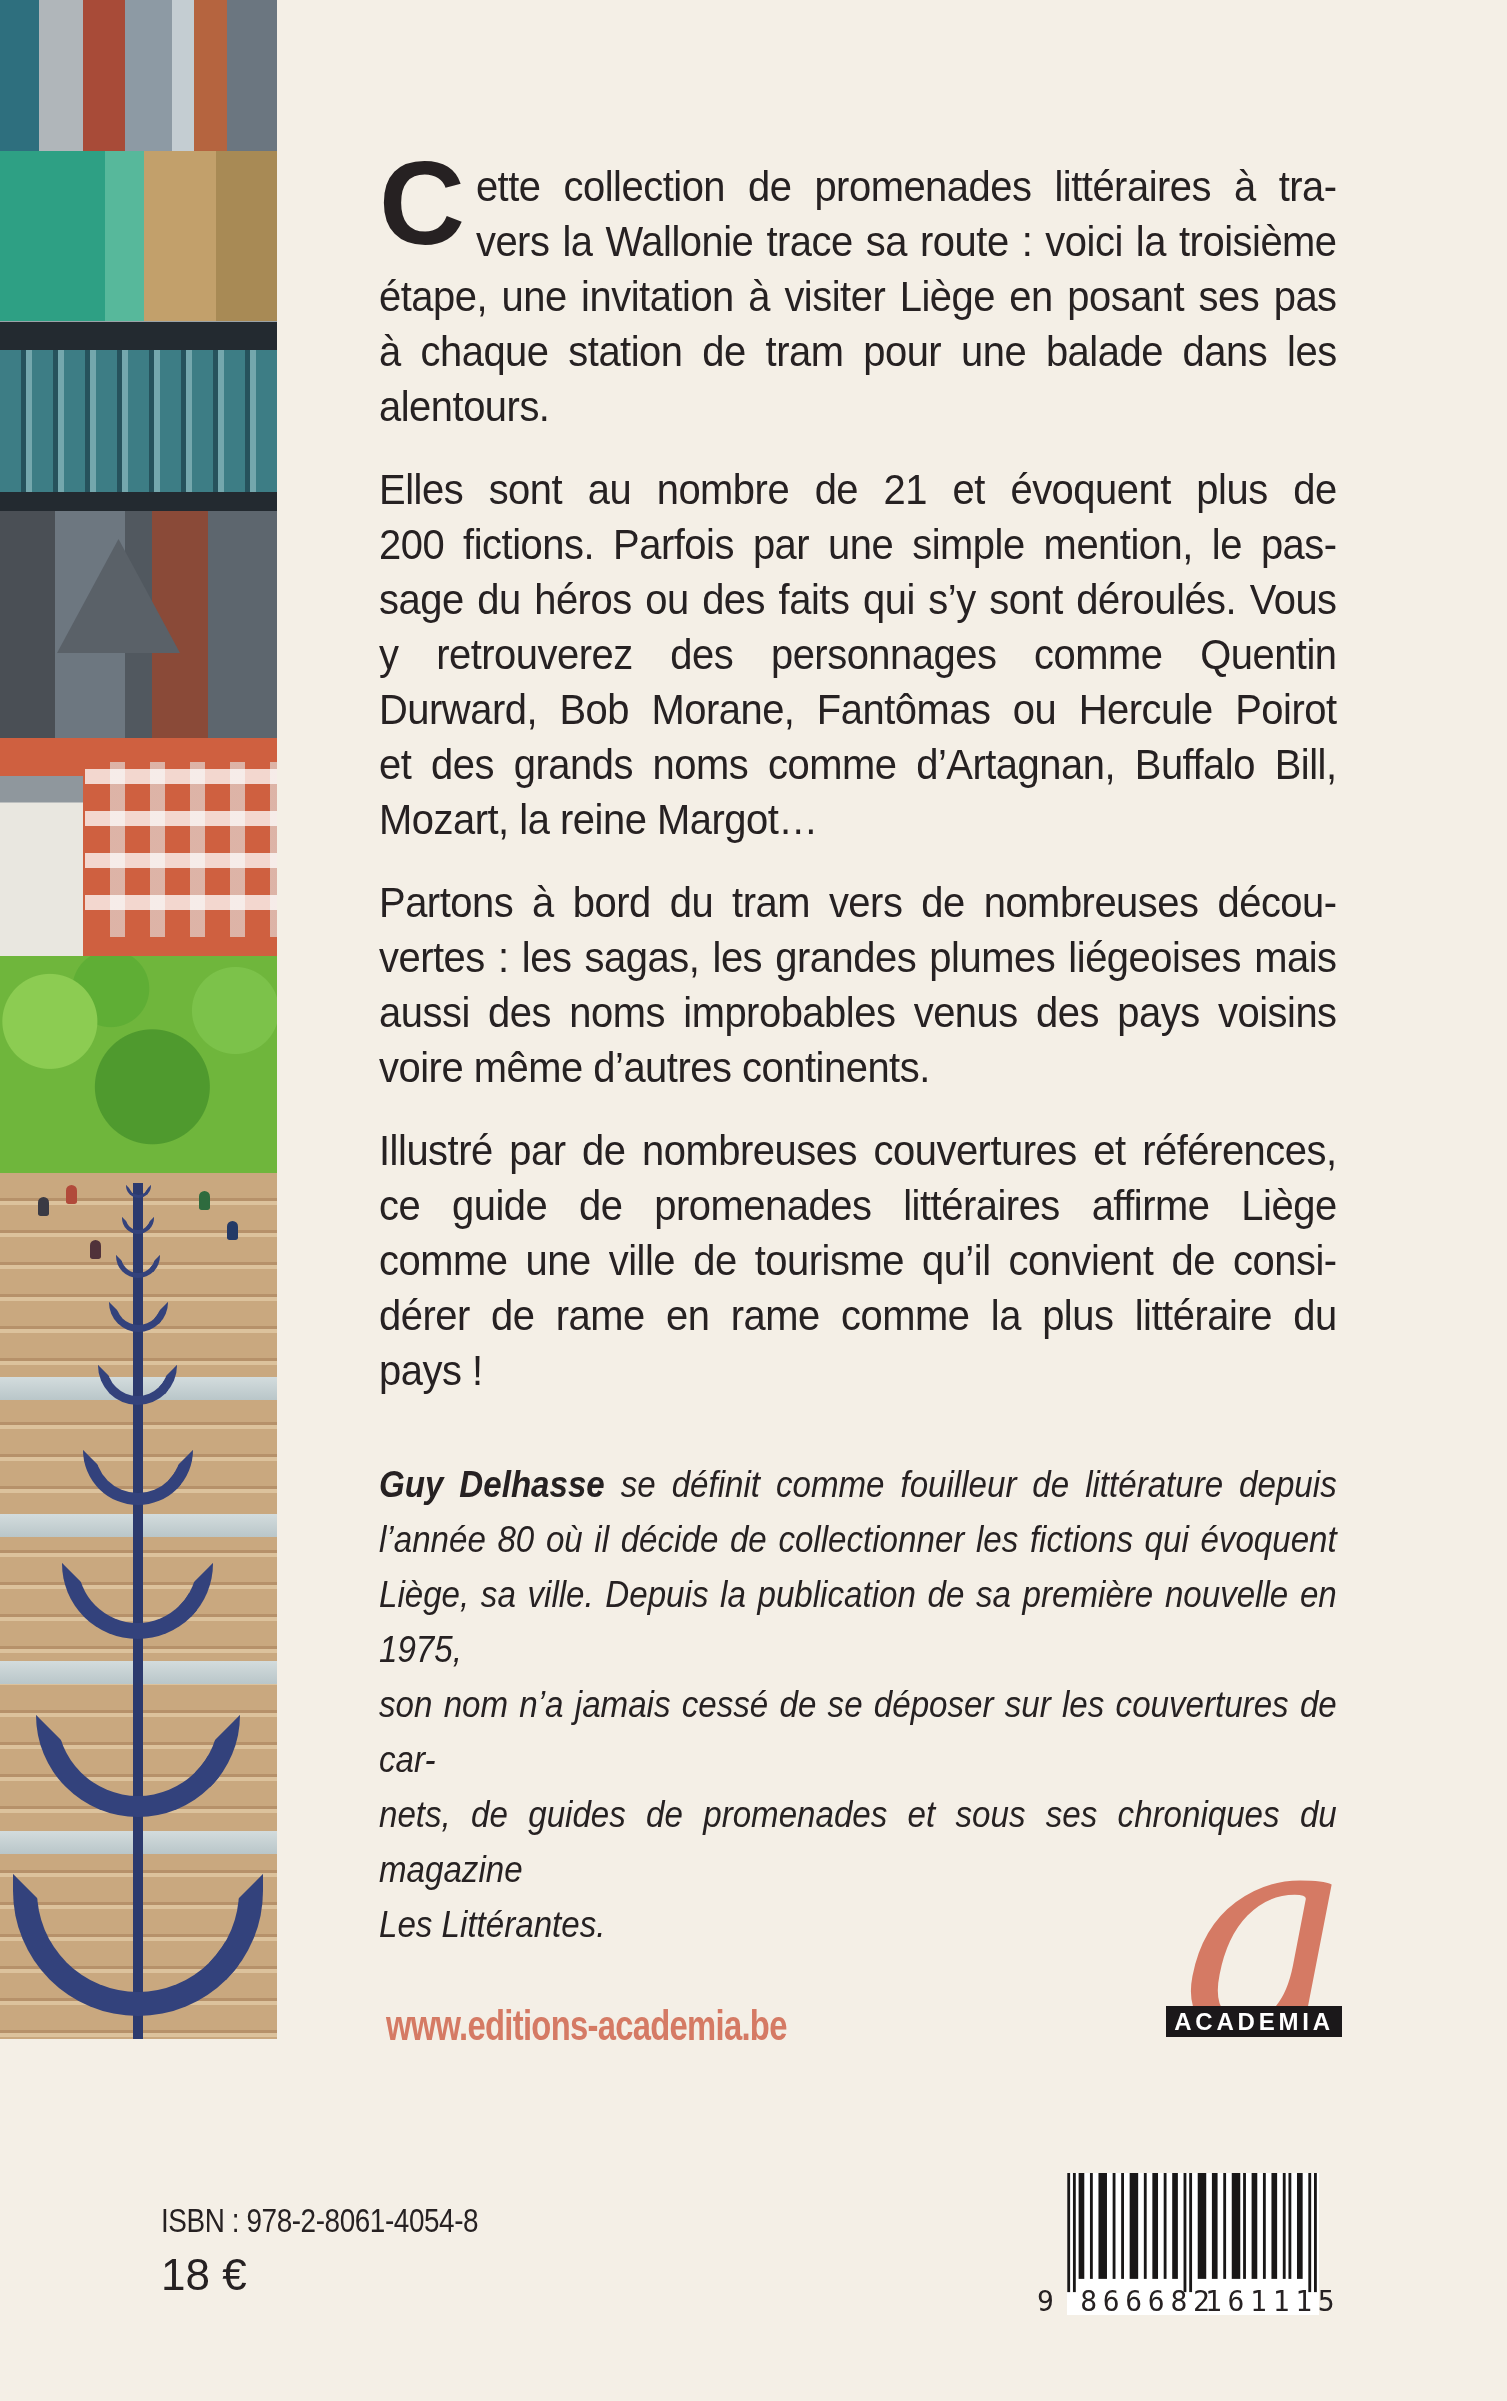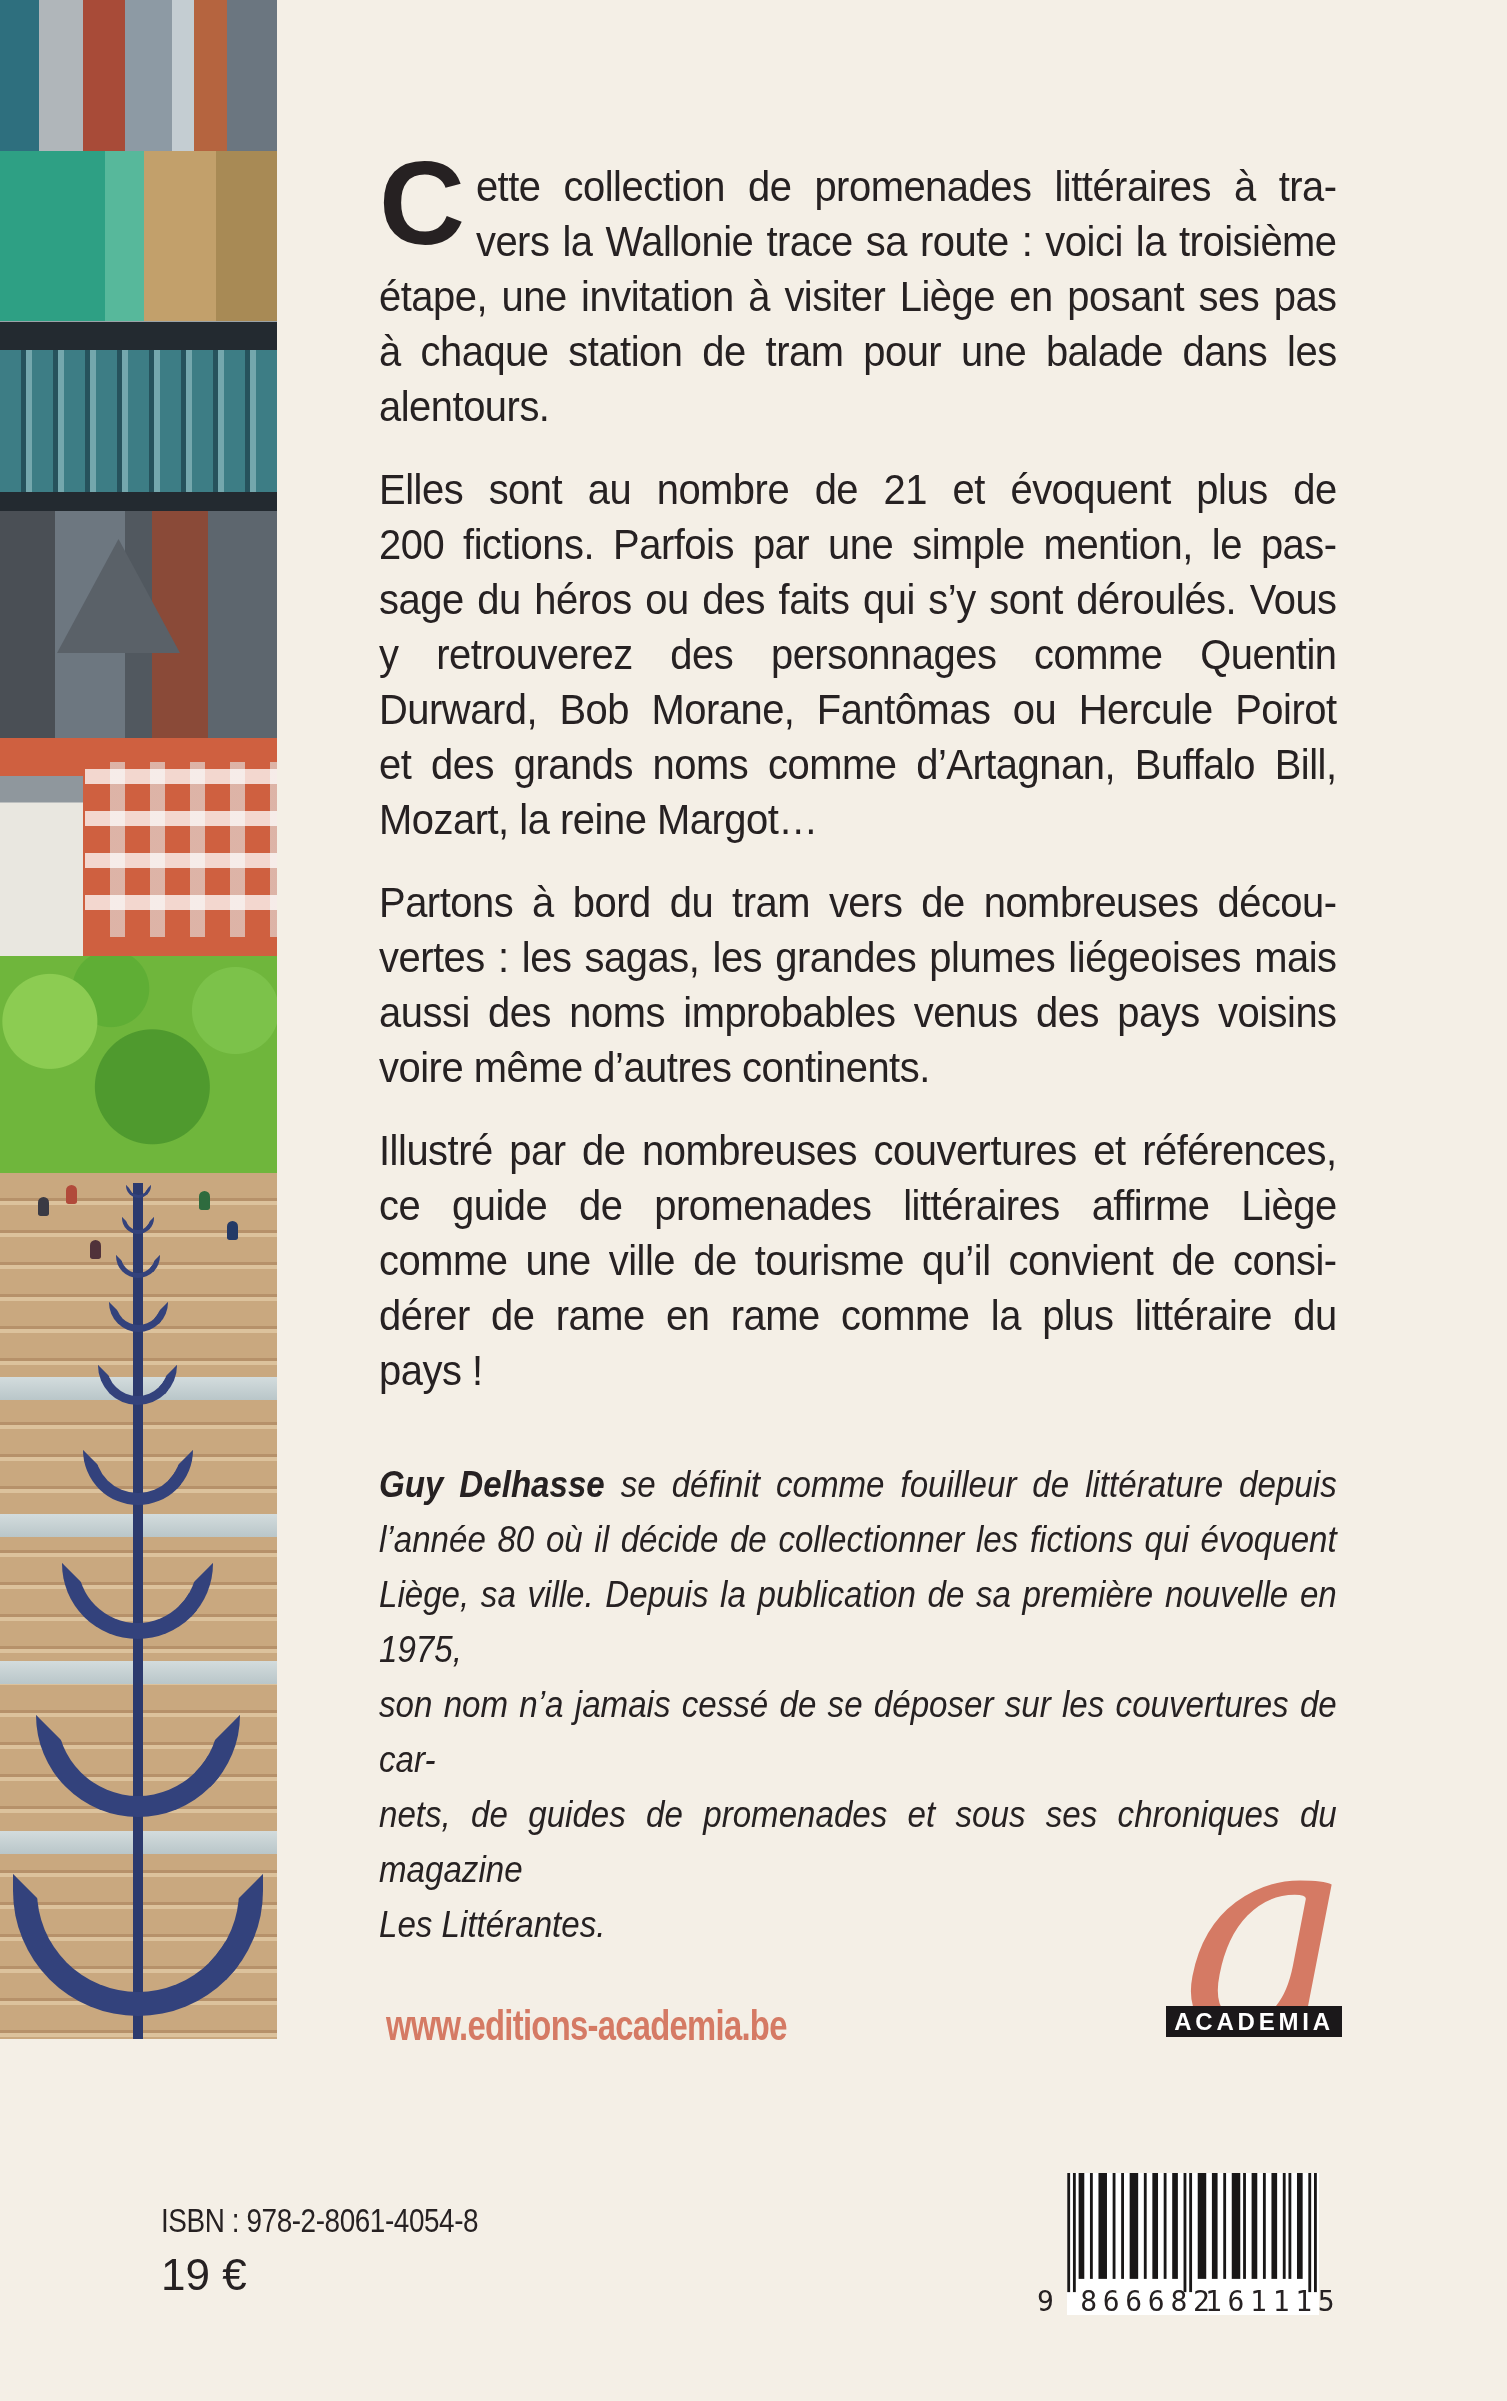--- a/index.html
+++ b/index.html
@@ -160,21 +160,21 @@
       <div class="tline">son nom n’a jamais cessé de se déposer sur les couvertures de car-</div>
       <div class="tline">nets, de guides de promenades et sous ses chroniques du magazine</div>
       <div class="tline">Les Littérantes.</div>
     </div>
 
   <div id="website" style="color:#d57a64">www.editions-academia.be</div>
   <div id="logo-a" style="color:#d57a64">a</div>
   <div id="logo-bar">ACADEMIA</div>
 
   <div id="isbn">ISBN : 978-2-8061-4054-8</div>
-  <div id="price">19 €</div>
+  <div id="price">18 €</div>
 
   <div id="barcode">
     <svg width="252" height="121" viewBox="0 0 266 128">
       <g fill="#191717">
         <rect x="0" y="0" width="3" height="126"></rect>
         <rect x="6" y="0" width="3" height="126"></rect>
         <rect x="12" y="0" width="6" height="112"></rect>
         <rect x="24" y="0" width="3" height="112"></rect>
         <rect x="33" y="0" width="9" height="112"></rect>
         <rect x="48" y="0" width="3" height="112"></rect>

